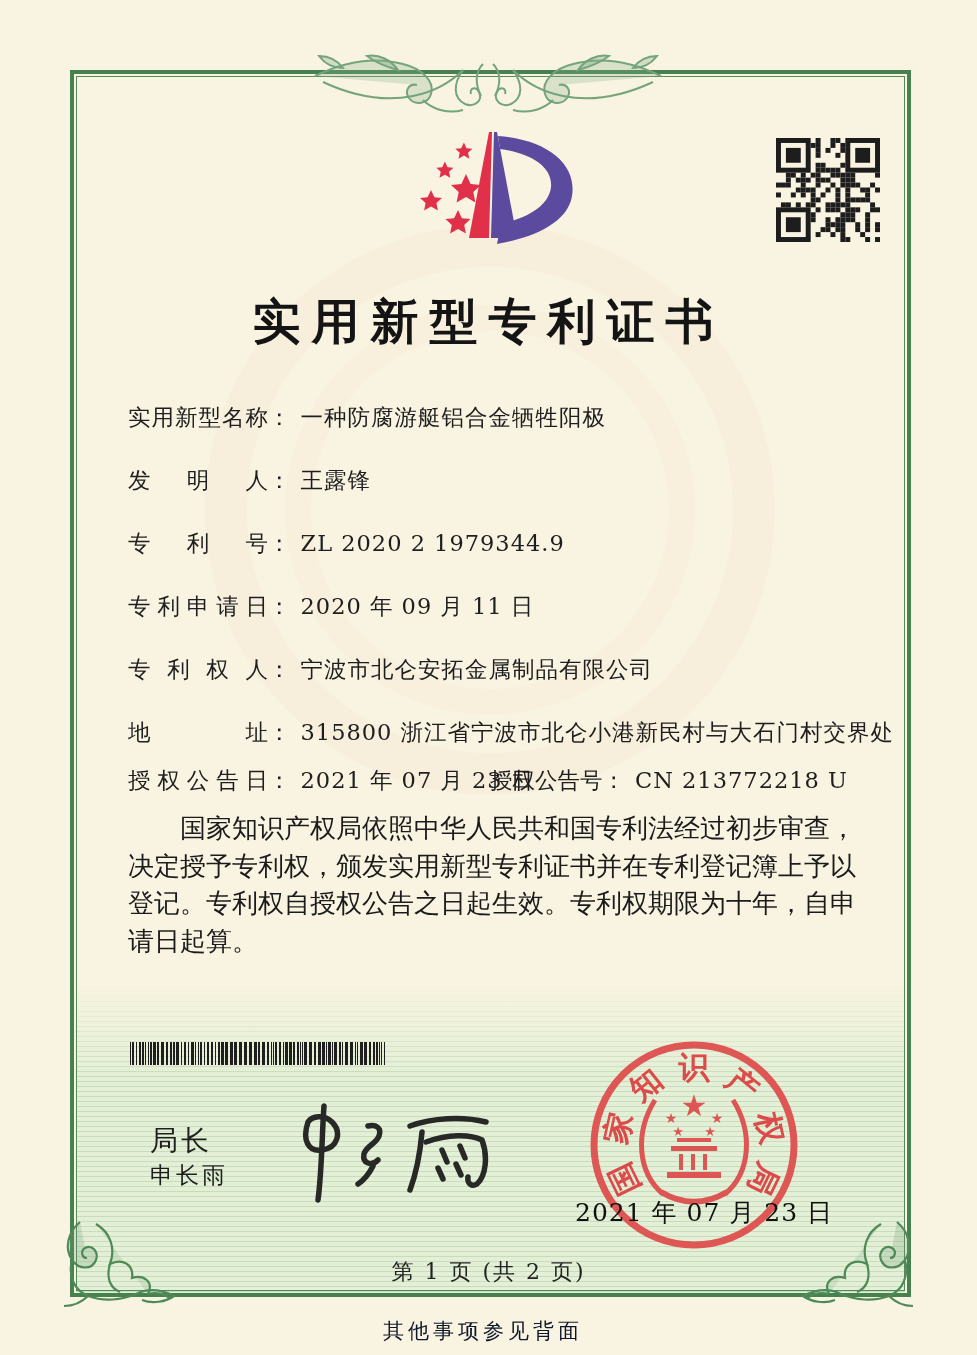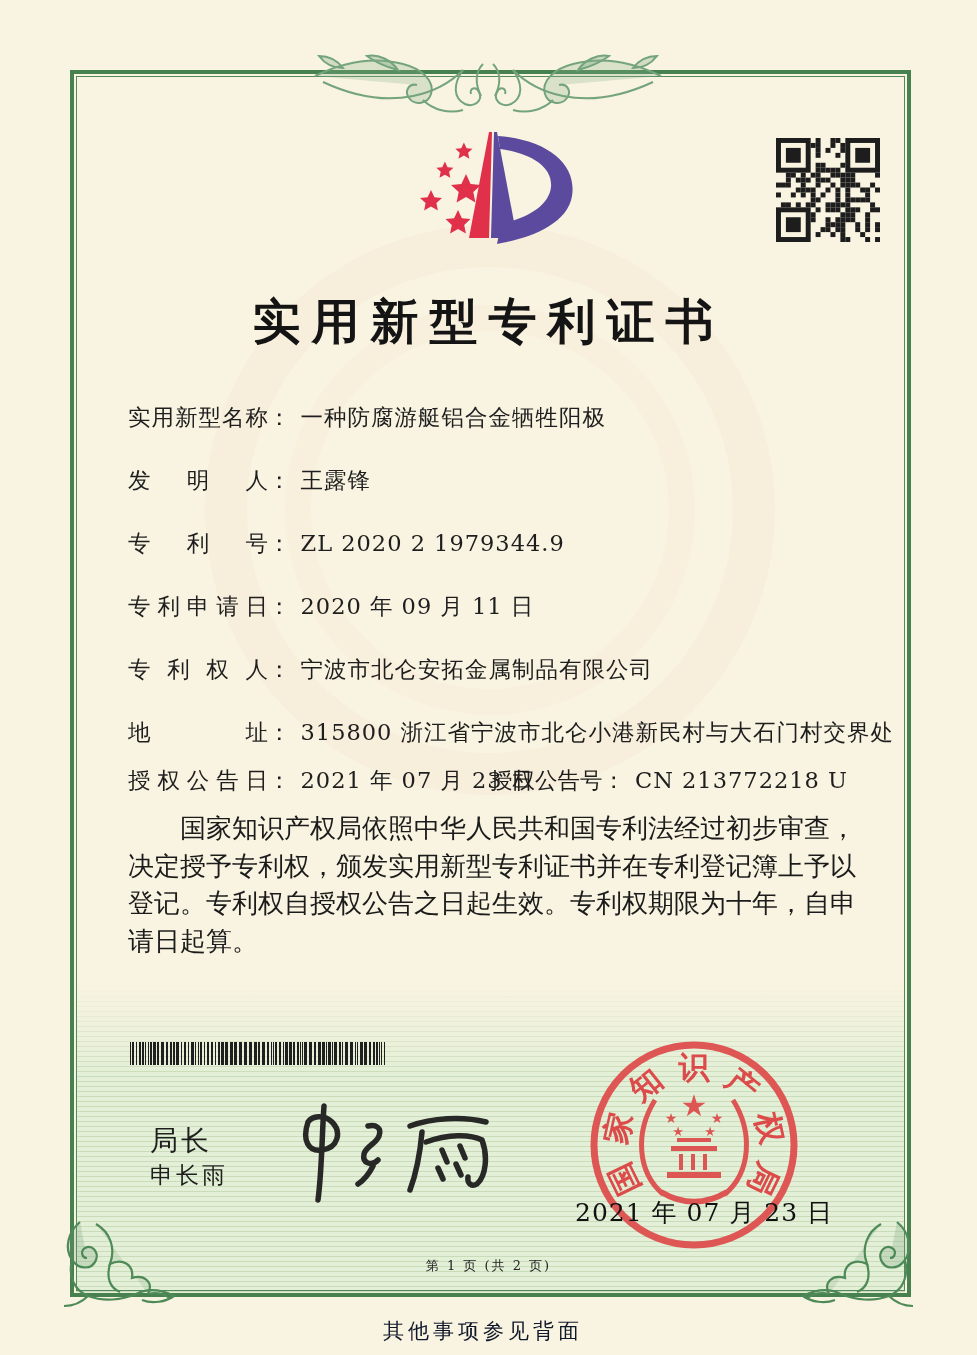--- a/index.html
+++ b/index.html
@@ -48,21 +48,21 @@
   .signer-title { position:absolute; left:150px; top:1114px; font-size:28px; letter-spacing:3px;margin-top:8px; }
   .signer-name  { position:absolute; left:150px; top:1160px; font-size:23px; letter-spacing:3px; }
   .signature { position:absolute; left:272px; top:1092px; width:252px; height:126px; }
   .seal { position:absolute; left:575px; top:1026px; width:238px; height:238px; }
   .seal text { font-size:31px; font-weight:bold; fill:#dd4a4a; text-anchor:middle;
     font-family:"DejaVu Serif","Liberation Serif",serif; }
   .seal .emb-star { font-weight:normal; }
   .seal-date { position:absolute; left:575px; top:1196px; width:238px; text-align:center;
     font-size:25px; color:#111; letter-spacing:1px; white-space:nowrap; }
   .page-no { position:absolute; left:0; right:0; top:1257px; text-align:center;
-    font-size:13px; letter-spacing:2px; color:#222; }
+    font-size:22px; letter-spacing:2px; color:#222; }
   .back-note { position:absolute; left:383px; top:1317px; font-size:21px; letter-spacing:4px; color:#0f172a; }
 </style>
 </head>
 <body>
 
 <div class="page">
 
   <div class="wm"></div>
   <div class="wm2"></div>
   <div class="green-zone"></div>

